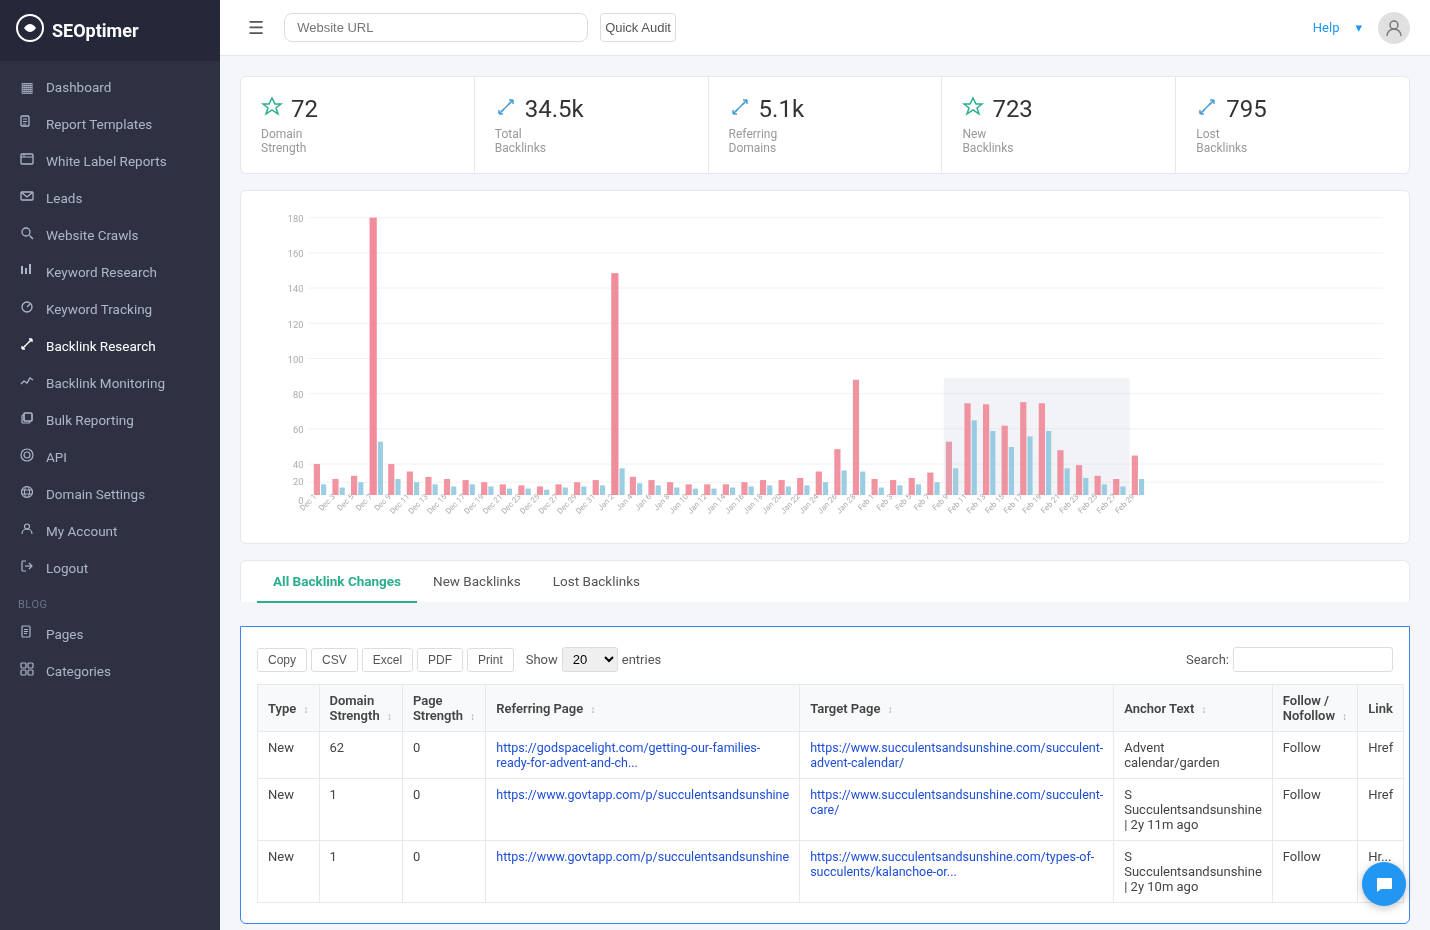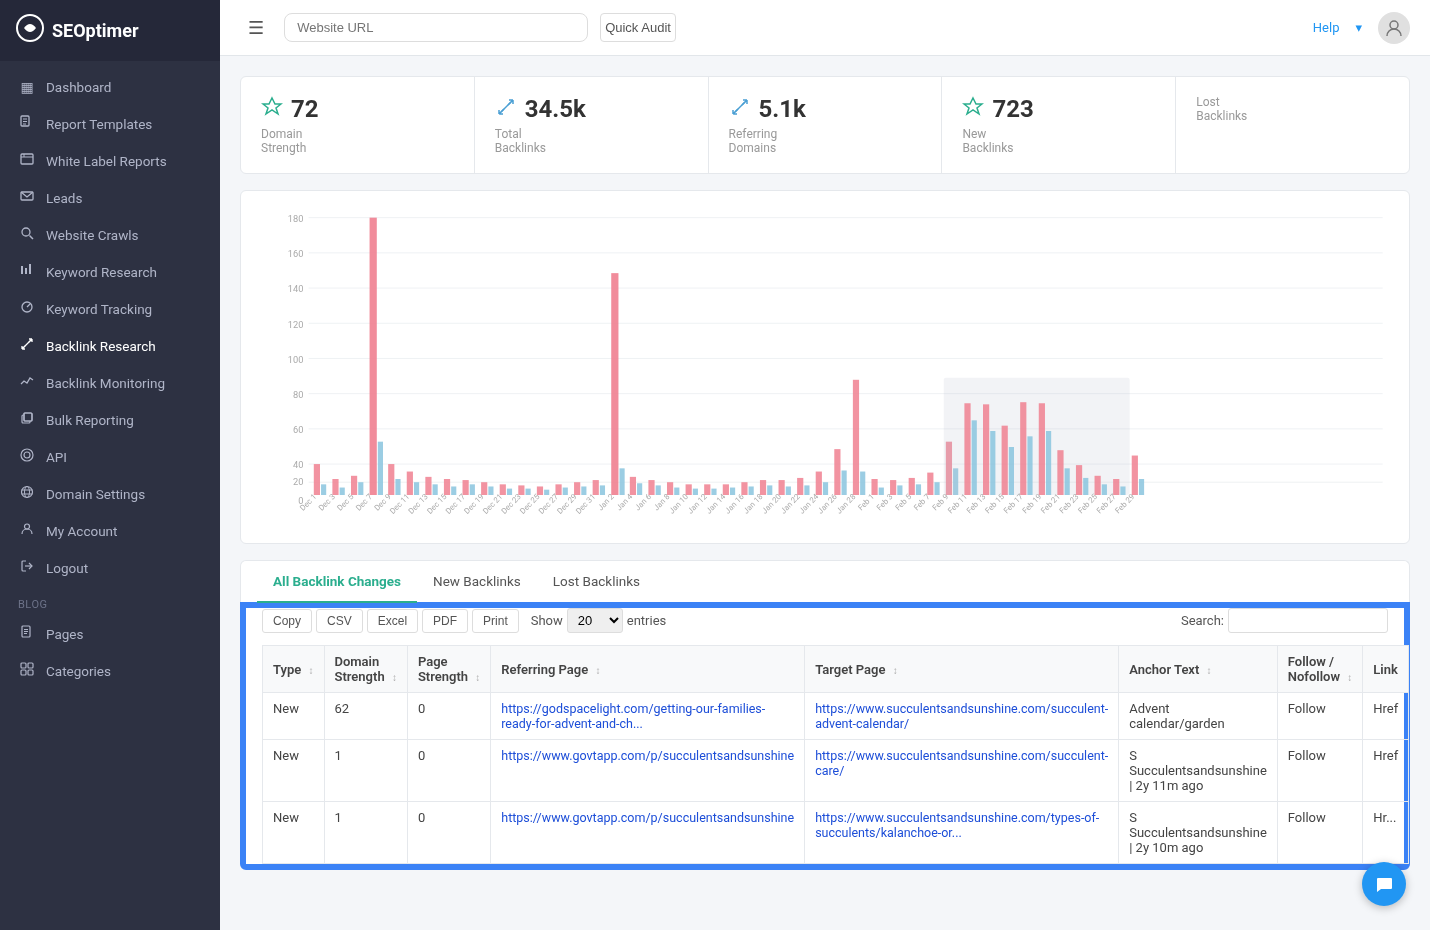--- a/index.html
+++ b/index.html
@@ -145,21 +145,21 @@
       flex-direction: column;
     }
     .stat-card:last-child { border-right: none; }
     .stat-top {
       display: flex;
       align-items: center;
       gap: 8px;
       margin-bottom: 4px;
     }
     .stat-icon { font-size: 20px; }
-    .stat-value { font-size: 24px; font-weight: 700; color: #333; }
+    .stat-value { font-size: 24px; font-weight: 400; color: #333; }
     .stat-label { font-size: 12px; color: #999; }
     .icon-teal { color: #2bae8e; }
     .icon-blue { color: #4a9fd4; }
 
     
     #chart-container {
       background: white;
       border: 1px solid #e5e8ec;
       border-radius: 6px;
       padding: 16px;
@@ -193,23 +193,24 @@
     }
     .tab-item.active {
       color: #2bae8e;
       border-bottom: 2px solid #2bae8e;
       font-weight: 700;
     }
 
     
     #table-wrapper {
       background: white;
-      border: 6px solid #3b82f6;
+      border: 1px solid #3b82f6;
       border-radius: 0 0 6px 6px;
-      padding: 0 16px;
+      padding: 20px 16px;
+      margin-top: 24px;
     }
     #table-controls {
       display: flex;
       align-items: center;
       gap: 4px;
       margin-bottom: 12px;
       flex-wrap: wrap;
     }
     .ctrl-btn {
       background: white;
@@ -516,20 +517,30 @@
           <span class="stat-icon icon-teal">
             <svg width="22" height="22" viewBox="0 0 22 22" fill="none">
                 <path d="M11 2L14 8H20L15 12L17 18L11 14L5 18L7 12L2 8H8Z" stroke="#2bae8e" stroke-width="1.5" fill="none"></path>
               </svg>
           </span>
           <span class="stat-value">723</span>
         </div>
         <div class="stat-label">New<br>Backlinks</div>
       </div>
       <div class="stat-card">
+        <div class="stat-top">
+          <span class="stat-icon icon-blue">
+            <svg width="22" height="22" viewBox="0 0 22 22" fill="none">
+                <path d="M13 9 L18 4 M18 4 L18 8 M18 4 L14 4" stroke="#4a9fd4" stroke-width="1.5"></path>
+                <path d="M9 13 L4 18 M4 18 L4 14 M4 18 L8 18" stroke="#4a9fd4" stroke-width="1.5"></path>
+                <line x1="6" y1="16" x2="16" y2="6" stroke="#4a9fd4" stroke-width="1.5"></line>
+              </svg>
+          </span>
+          <span class="stat-value">795</span>
+        </div>
         <div class="stat-label">Lost<br>Backlinks</div>
       </div>
     </div>
 
     <div id="chart-container">
       <div id="chart-area">
         <svg class="chart-svg" viewBox="0 0 1100 300" preserveAspectRatio="none">
 
           <line x1="50" y1="10" x2="1090" y2="10" stroke="#e8ecef" stroke-width="0.7"></line>
           <line x1="50" y1="43" x2="1090" y2="43" stroke="#e8ecef" stroke-width="0.7"></line>

